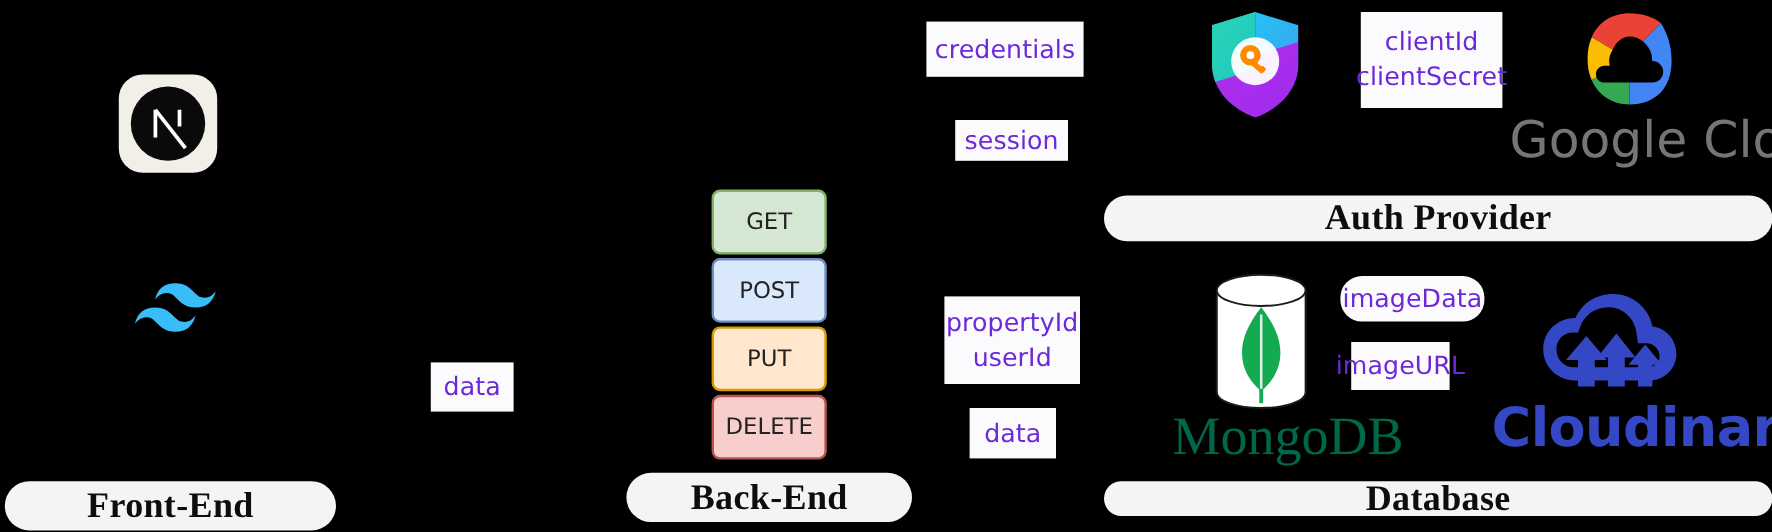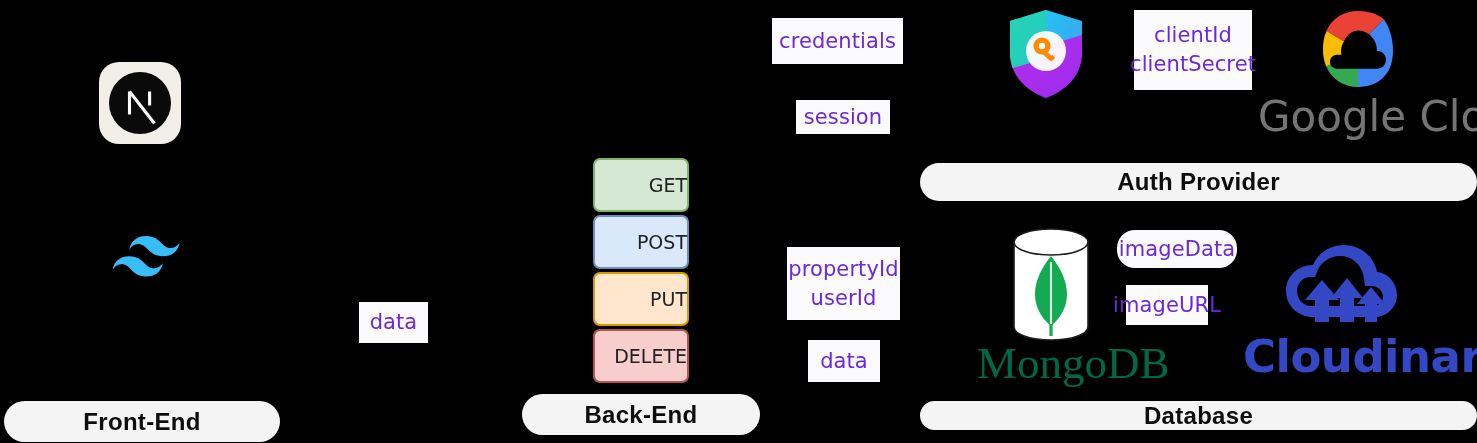--- a/index.html
+++ b/index.html
@@ -13,27 +13,27 @@
   
   .chip{position:absolute;background:#FBFBFD;color:#6d28d9;
         display:flex;flex-direction:column;align-items:center;
         justify-content:center;font-size:21px;line-height:1.38;
         letter-spacing:.1px;font-family:"DejaVu Sans",sans-serif;}
   .chip span{display:block;white-space:nowrap;}
 
   
   .pill{position:absolute;background:#F4F4F4;border-radius:22px;
         display:flex;align-items:center;justify-content:center;
-        color:#0d0d0d;font-weight:bold;font-size:24px;
-        letter-spacing:.3px;font-family:Liberation Sans, sans-serif;}
+        color:#0d0d0d;font-weight:bold;font-size:30px;
+        letter-spacing:.3px;font-family:Liberation Serif, serif;}
 
   
   .verb{position:absolute;width:92px;height:50px;border-radius:7px;
         border-width:2px;border-style:solid;display:flex;
-        align-items:center;justify-content:flex-end;
+        align-items:center;justify-content:center;
         font-size:19px;color:#222;font-family:"DejaVu Sans",sans-serif;}
 
   
   .next-tile{position:absolute;width:82px;height:82px;border-radius:20px;
              background:#F1EFE7;display:flex;align-items:center;
              justify-content:center;}
   
   .tw{position:absolute;}
   
   .mongo-word{position:absolute;color:#00684A;font-size:45px;

